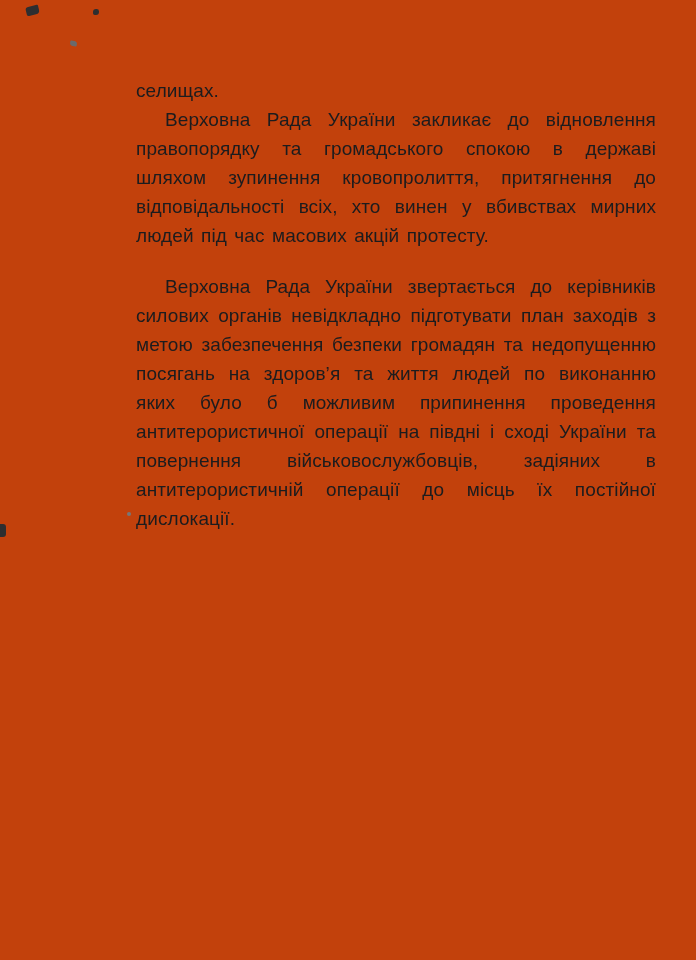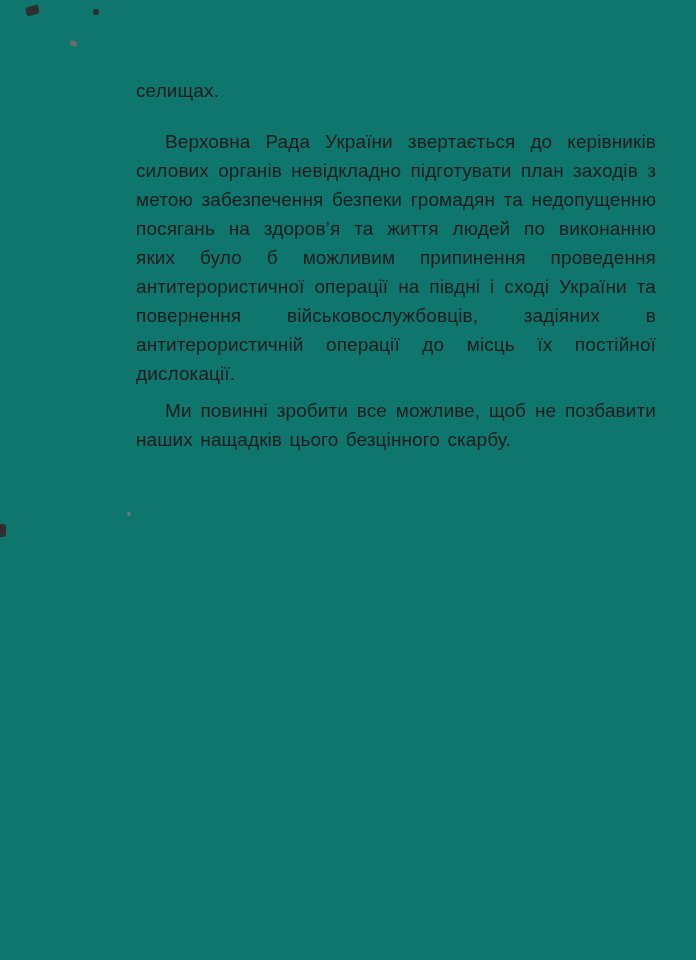--- a/index.html
+++ b/index.html
@@ -4,21 +4,21 @@
 <style>
   html, body {
     margin: 0;
     padding: 0;
     background: #ffffff;
   }
   .page {
     position: relative;
     width: 696px;
     height: 960px;
-    background: #0f766e;
+    background: #c2410c;
     overflow: hidden;
     font-family: "Liberation Sans", sans-serif;
     color: #1c1c1e;
   }
   .text-block {
     position: absolute;
     top: 76px;
     left: 136px;
     width: 520px;
   }
@@ -82,20 +82,20 @@
 
   <span class="artifact a1"></span>
   <span class="artifact a2"></span>
   <span class="artifact a3"></span>
   <span class="artifact a4"></span>
   <span class="artifact a5"></span>
 
   <div class="text-block">
     <p class="para no-indent">селищах.</p>
 
+    <p class="para">Верховна Рада України закликає до відновлення правопорядку та громадського спокою в державі шляхом зупинення кровопролиття, притягнення до відповідальності всіх, хто винен у вбивствах мирних людей під час масових акцій протесту.</p>
 
     <p class="para gap">Верховна Рада України звертається до керівників силових органів невідкладно підготувати план заходів з метою забезпечення безпеки громадян та недопущенню посягань на здоров’я та життя людей по виконанню яких було б можливим припинення проведення антитерористичної операції на півдні і сході України та повернення військовослужбовців, задіяних в антитерористичній операції до місць їх постійної дислокації.</p>
 
 
-    <p class="para small-gap">Ми повинні зробити все можливе, щоб не позбавити наших нащадків цього безцінного скарбу.</p>
   </div>
 
 </div>
 
 </body></html>

